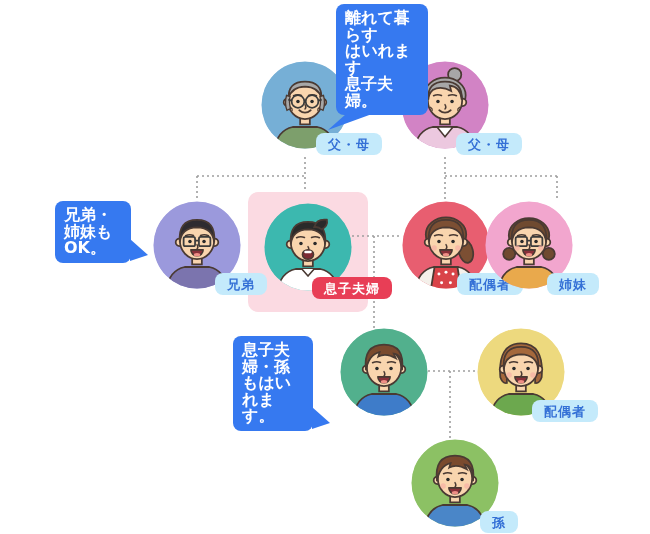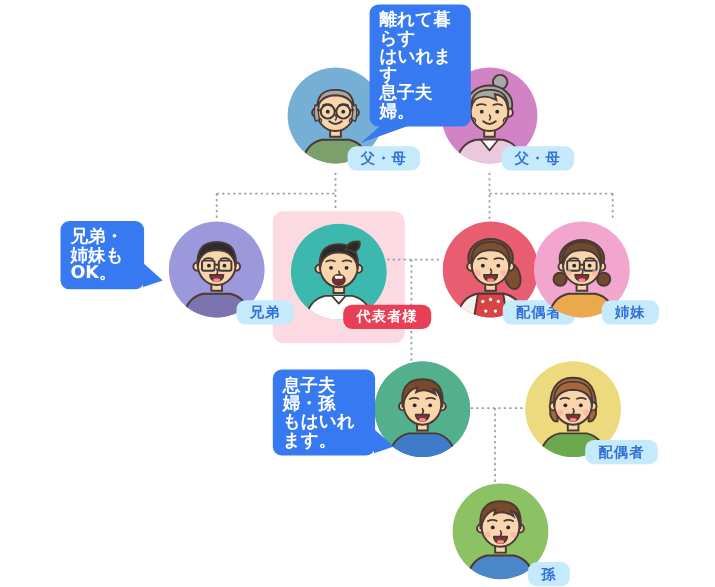--- a/index.html
+++ b/index.html
@@ -168,21 +168,21 @@
             <path d="M57,27.5 Q59.5,17.5 71.5,19 Q73,26 65.5,30 Q61.5,26.5 57,27.5 Z" fill="#2A2A2A" stroke="#4a3a33" stroke-width="2"></path>
             <path d="M37,39.5 Q41.5,37.2 46,39.2 M54,39.2 Q58.5,37.2 63,39.5" fill="none" stroke="#4a3a33" stroke-width="1.8" stroke-linecap="round"></path>
             <circle cx="42" cy="46" r="2" fill="#2b2b2b"></circle>
             <circle cx="58" cy="46" r="2" fill="#2b2b2b"></circle>
             <path d="M50,49.5 Q52,52.5 50,54.5" fill="none" stroke="#4a3a33" stroke-width="1.6" stroke-linecap="round"></path>
             <ellipse cx="50" cy="58.5" rx="6.3" ry="5.4" fill="#7d2b33" stroke="#4a3a33" stroke-width="1.8"></ellipse>
             <rect x="45.8" y="54.2" width="8.4" height="3" rx="1.2" fill="#fff"></rect>
           </g>
         </svg>
       </div>
-    <div class="pill red">代表者様</div>
+    <div class="pill red">息子夫婦</div>
   </div>
   <div class="node" style="left:402px;top:201px">
     <div class="avatar">
         <svg viewBox="0 0 100 100" width="88" height="88">
           <defs>
             <clipPath id="cp4">
               <circle cx="50" cy="50" r="49.5"></circle>
             </clipPath>
           </defs>
           <g clip-path="url(#cp4)">
@@ -345,21 +345,21 @@
         <polygon points="18,0 44,0 0,16"></polygon>
       </svg>
   </div>
   <div class="bubble" style="left:55px;top:201px;width:76px">
     <div>兄弟・姉妹も</div>
     <div>OK。</div>
     <svg class="tail tail-r" width="18" height="22">
         <polygon points="0,0 0,22 18,16"></polygon>
       </svg>
   </div>
-  <div class="bubble" style="left:248px;top:336px;width:93px">
+  <div class="bubble" style="left:233px;top:336px;width:80px">
     <div>息子夫婦・孫</div>
     <div>もはいれます。</div>
     <svg class="tail tail-r" width="18" height="22">
         <polygon points="0,0 0,22 18,16"></polygon>
       </svg>
   </div>
 
 </div>
 
 </body></html>

